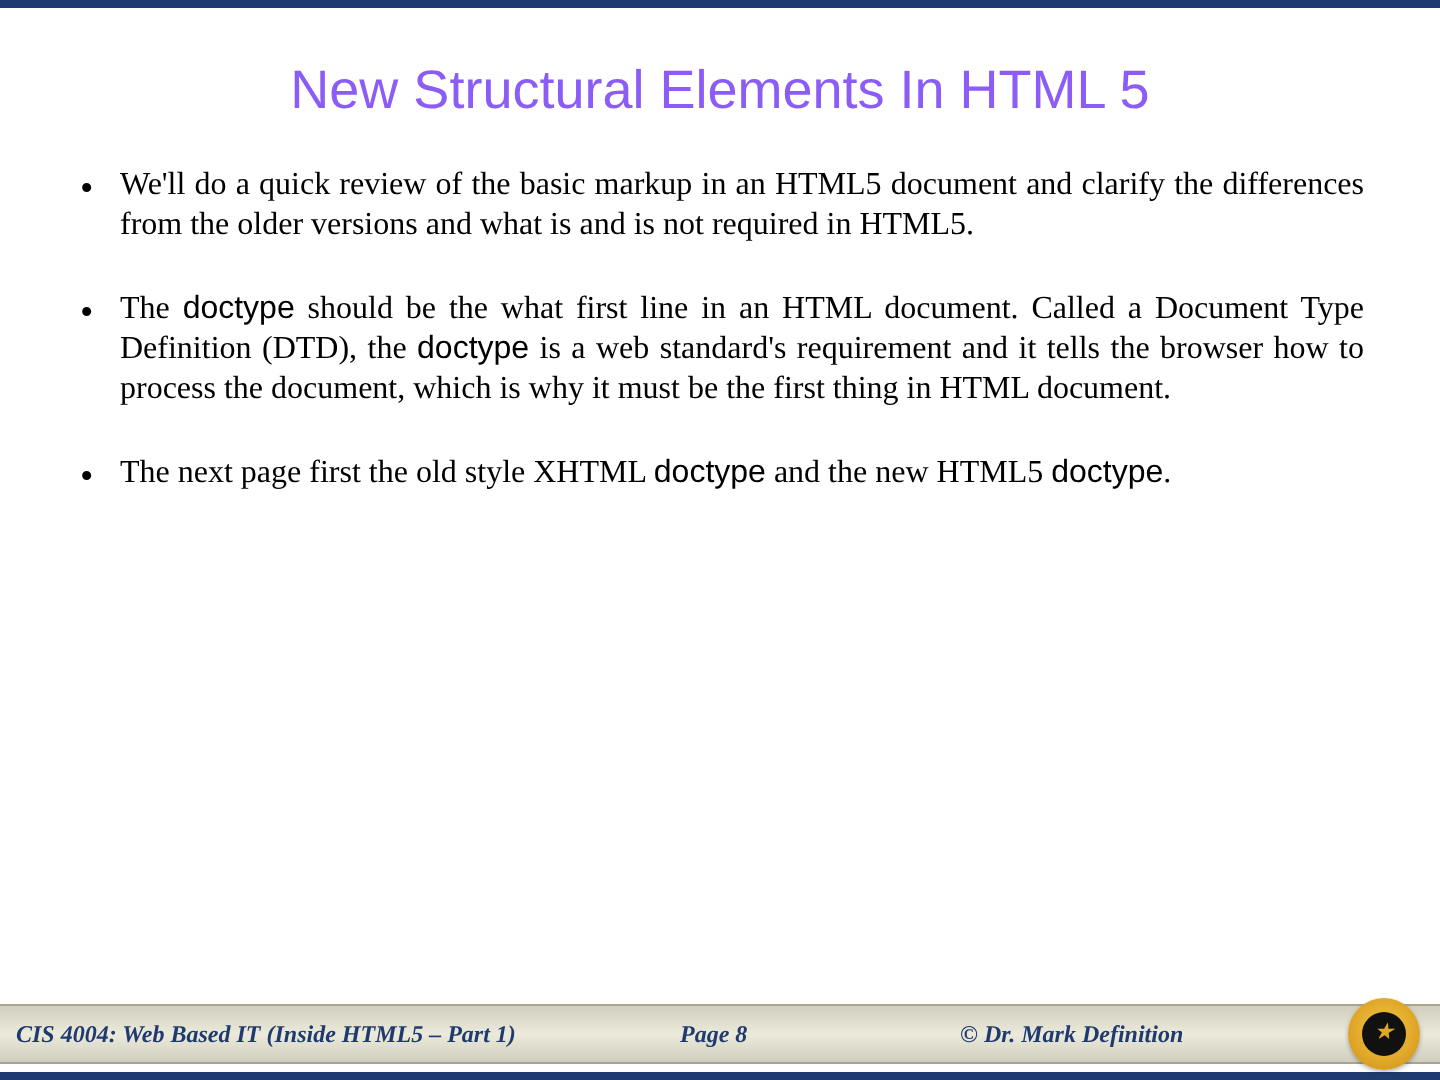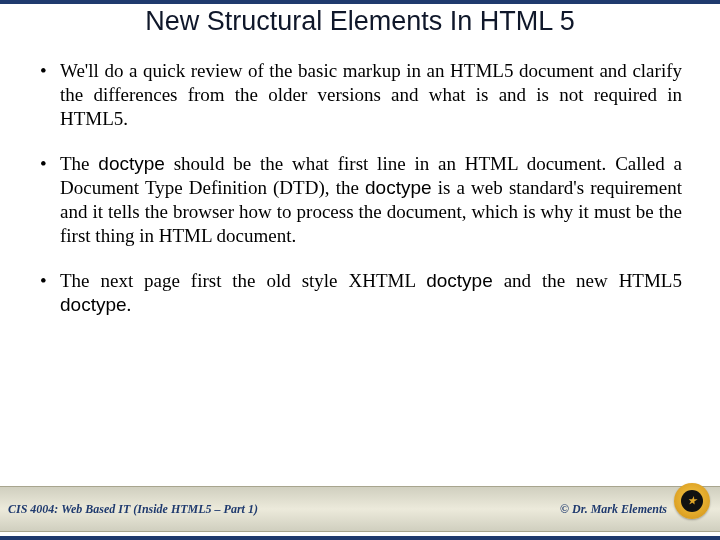--- a/index.html
+++ b/index.html
@@ -12,37 +12,37 @@
   .slide {
     width: 720px;
     height: 540px;
     border-top: 4px solid #1f3a6e;
     border-bottom: 4px solid #1f3a6e;
     position: relative;
     background: #fff;
   }
   .title {
     text-align: center;
-    color: #0f172a;
+    color: #8b5cf6;
     font-size: 27px;
     font-weight: 400;
-    margin-top: 2px;
+    margin-top: 26px;
     font-family: Arial, Helvetica, sans-serif;
   }
   .content {
     padding: 22px 38px 0 38px;
   }
   ul.bullets {
     list-style: none;
   }
   ul.bullets > li {
     position: relative;
     padding-left: 22px;
     margin-bottom: 22px;
-    font-size: 19px;
+    font-size: 16px;
     line-height: 1.25;
     color: #000;
     text-align: justify;
     font-family: "Times New Roman", Times, serif;
   }
   ul.bullets > li::before {
     content: "•";
     position: absolute;
     left: 2px;
     top: 0;
@@ -50,32 +50,31 @@
     color: #000;
   }
   .mono {
     font-family: Liberation Sans, sans-serif;
   }
   .footer {
     position: absolute;
     left: 0;
     bottom: 4px;
     width: 100%;
-    height: 46px;
+    height: 30px;
     background: linear-gradient(to bottom, #d0cfbf 0%, #eceadb 50%, #d0cfbf 100%);
     border-top: 1px solid #a8a58e;
     border-bottom: 1px solid #a8a58e;
     display: flex;
     align-items: center;
     font-family: "Times New Roman", Times, serif;
     font-style: italic;
     font-weight: bold;
     font-size: 12px;
     color: #1f3a6e;
-    justify-content: space-between;
   }
   .footer .course {
     padding-left: 8px;
     flex: 0 0 auto;
     width: 340px;
   }
   .footer .page {
     flex: 0 0 auto;
     width: 140px;
     text-align: left;
@@ -120,21 +119,22 @@
   <h1 class="title">New Structural Elements In HTML 5</h1>
   <div class="content">
     <ul class="bullets">
         <li><span>We'll do a quick review of the basic markup in an HTML5 document and clarify the differences from the older versions and what is and is not required in HTML5.</span></li>
         <li><span>The </span><span class="mono">doctype</span><span> should be the what first line in an HTML document.  Called a Document Type Definition (DTD), the </span><span class="mono">doctype</span><span> is a web standard's requirement and it tells the browser how to process the document, which is why it must be the first thing in HTML document.</span></li>
         <li><span>The next page first the old style XHTML </span><span class="mono">doctype</span><span> and the new HTML5 </span><span class="mono">doctype</span><span>.</span></li>
       </ul>
   </div>
   <div class="footer">
     <div class="course">CIS 4004: Web Based IT (Inside HTML5 – Part 1)</div>
-    <div class="author">© Dr. Mark Elements</div>
+    <div class="page">Page 8</div>
+    <div class="author">© Dr. Mark Definition</div>
     <div class="logo">
       <div class="logo-outer">
           <div class="logo-inner">
             <span class="logo-star">★</span>
           </div>
         </div>
     </div>
   </div>
 </div>
 

